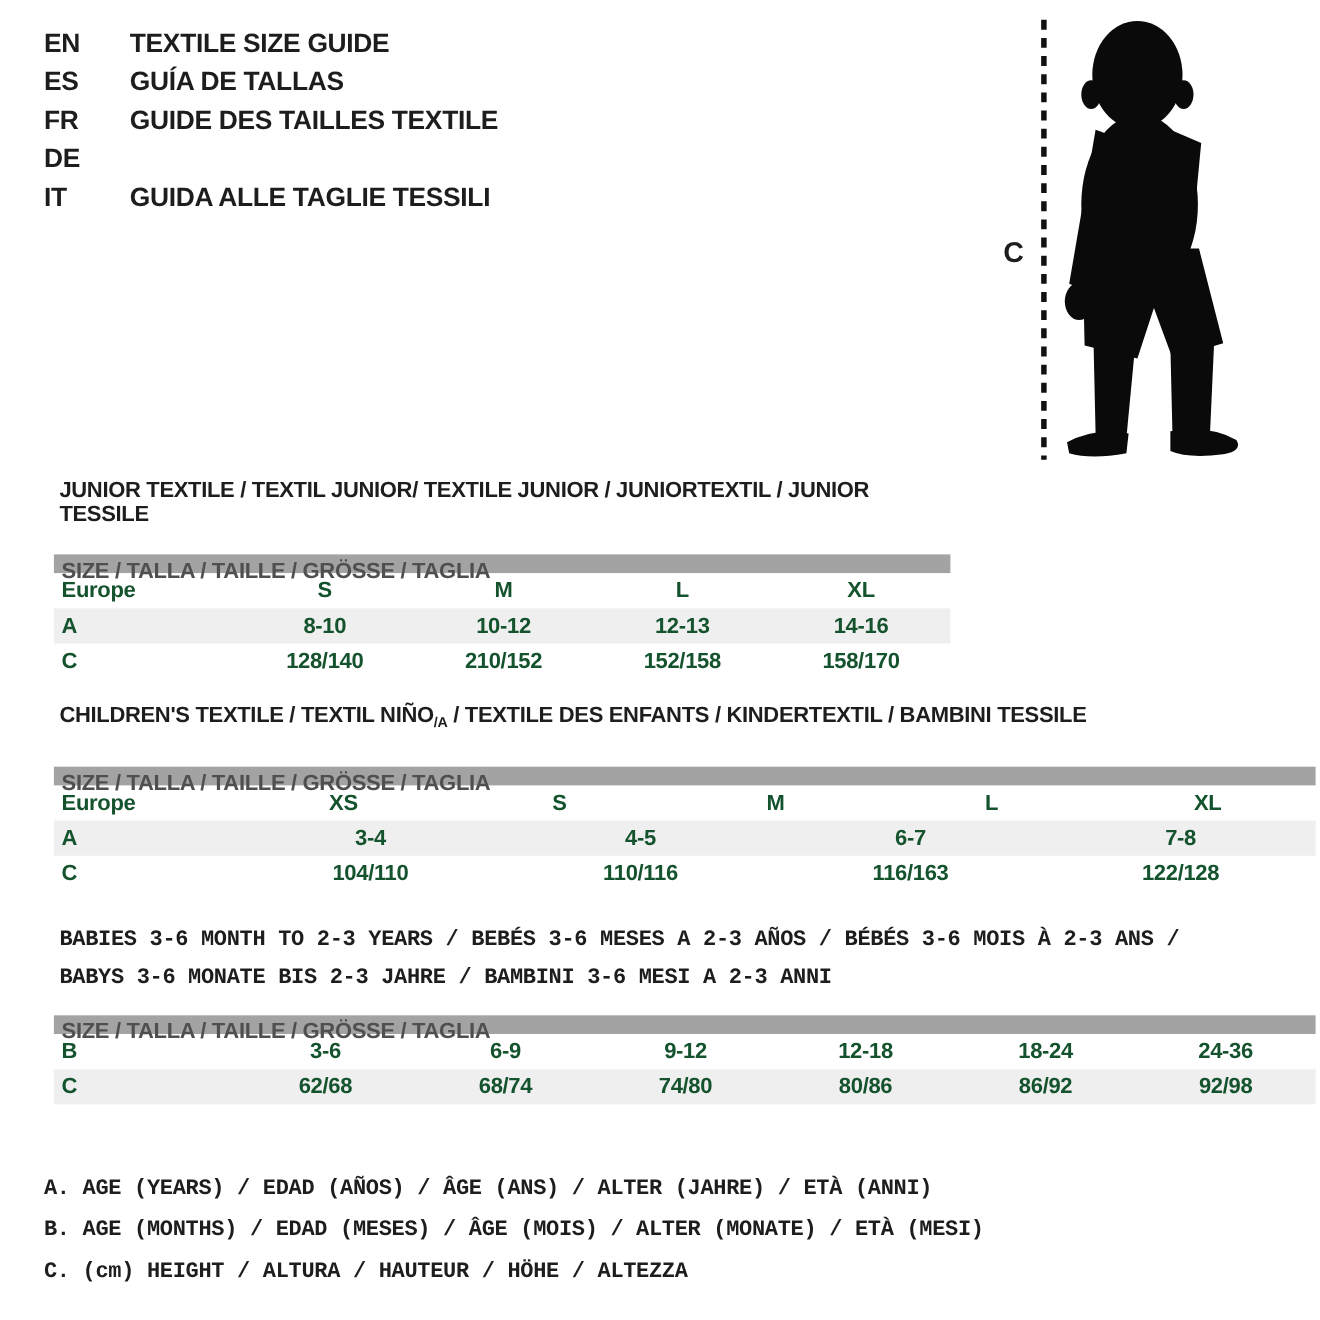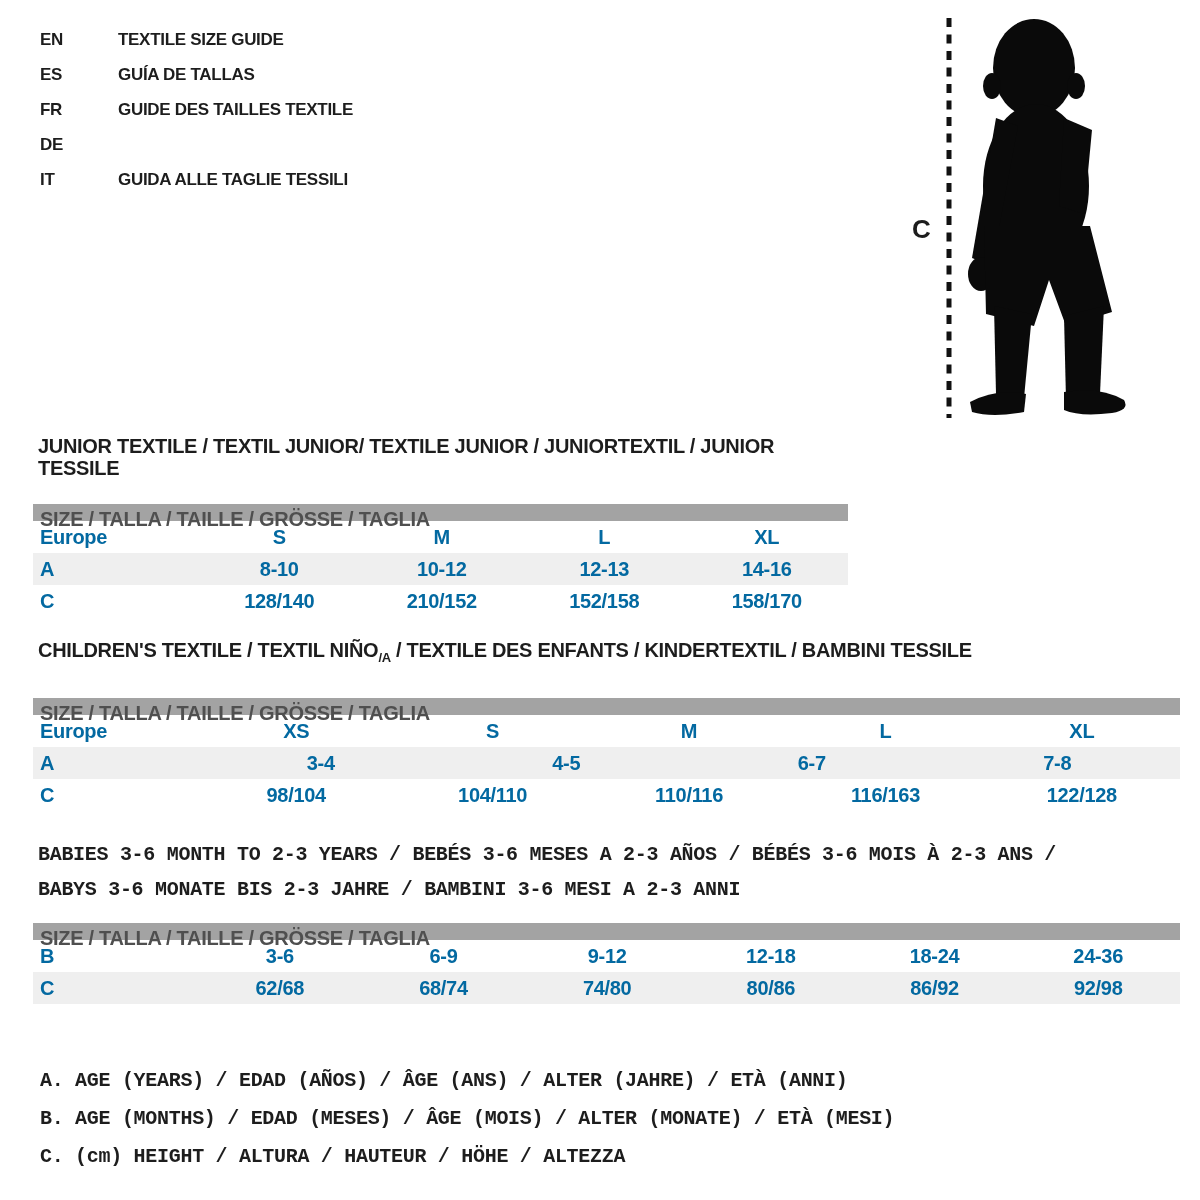--- a/index.html
+++ b/index.html
@@ -4,47 +4,47 @@
 <style>
   html, body { margin:0; padding:0; background:#ffffff; }
   .page {
     position:relative; width:1200px; height:1200px; overflow:hidden;
     background:#ffffff; font-family:"Liberation Sans", sans-serif;
     font-weight:bold; color:#1d1d1d; letter-spacing:-0.3px;
   }
 
   
   .lang-list { position:absolute; left:40px; top:22px; }
-  .lang-row { display:flex; height:35px; align-items:center; font-size:17px; }
+  .lang-row { display:flex; height:35px; align-items:center; font-size:24px; }
   .lang-code { width:78px; }
 
   
   .measure-line { position:absolute; left:945px; top:16px; }
   .measure-label { position:absolute; left:912px; top:214px; font-size:26px; }
   .baby { position:absolute; left:962px; top:14px; }
 
   
-  .section { position:absolute; left:33px; }
+  .section { position:absolute; left:49px; }
   #sec-junior   { top:435px; width:815px; }
   #sec-children { top:639px; width:1147px; }
   #sec-babies   { top:844px; width:1147px; }
   .section-heading { font-size:20px; line-height:22px; margin-left:5px; }
   .heading-sub { font-size:13px; vertical-align:sub; }
   #sec-babies .section-heading { line-height:35px; margin-top:-7px;font-family:Liberation Mono, monospace; }
 
   
   .size-table { width:100%; }
   #sec-junior .size-table   { margin-top:25px; }
   #sec-children .size-table { margin-top:29px; }
   #sec-babies .size-table   { margin-top:16px; }
   .thead {
     background:#a3a3a3; color:#4f4f4f; height:17px; line-height:31px;
     padding-left:7px; font-size:20px;
   }
-  .trow { display:flex; height:32px; line-height:32px; font-size:20px; color:#0369a1; }
+  .trow { display:flex; height:32px; line-height:32px; font-size:20px; color:#14532d; }
   .trow.alt { background:#efefef; }
   .tlabel { width:165px; padding-left:7px; box-sizing:border-box; }
   .tcell { flex:1; text-align:center; }
 
   
   .legend { position:absolute; left:40px; top:1062px;font-family:Liberation Mono, monospace; }
   .legend-line { height:38px; line-height:38px; font-size:20px; }
 </style>
 </head>
 <body>
@@ -142,21 +142,20 @@
       </div>
       <div class="trow alt">
         <span class="tlabel">A</span>
         <span class="tcell">3-4</span>
         <span class="tcell">4-5</span>
         <span class="tcell">6-7</span>
         <span class="tcell">7-8</span>
       </div>
       <div class="trow">
         <span class="tlabel">C</span>
-        <span class="tcell">98/104</span>
         <span class="tcell">104/110</span>
         <span class="tcell">110/116</span>
         <span class="tcell">116/163</span>
         <span class="tcell">122/128</span>
       </div>
     </div>
   </div>
 
   <div class="section" id="sec-babies">
     <div class="section-heading">

